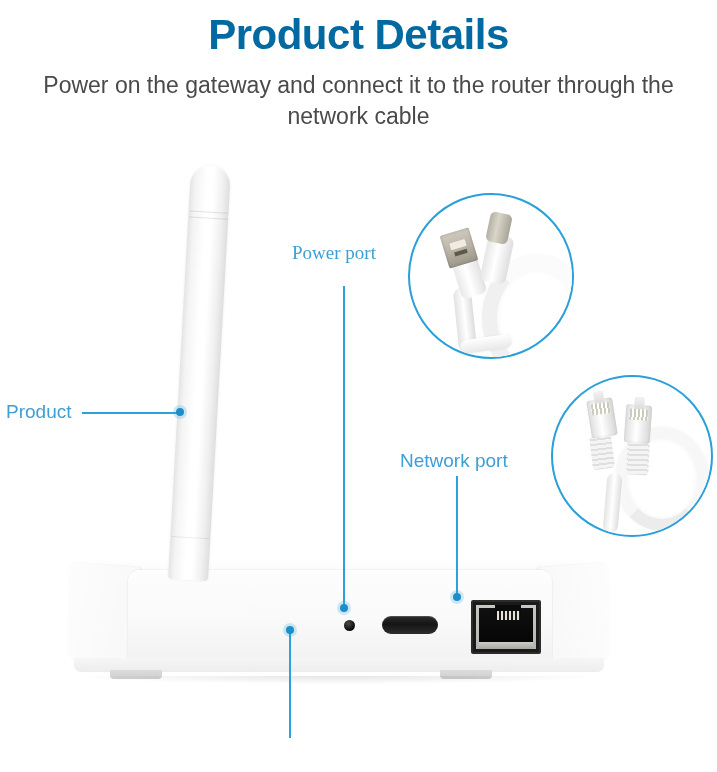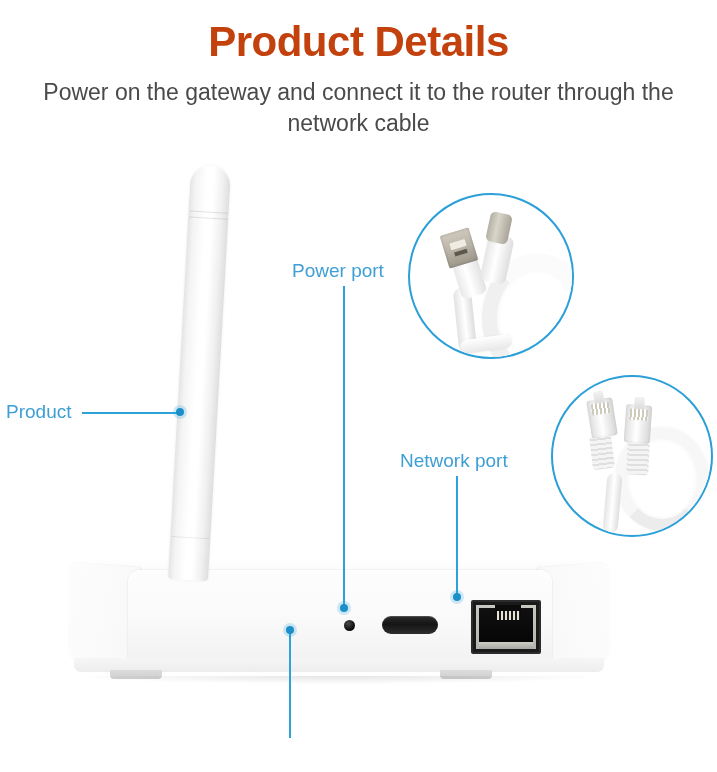--- a/index.html
+++ b/index.html
@@ -19,25 +19,25 @@
   
   #header {
     position: absolute;
     left: 0;
     top: 0;
     width: 717px;
     text-align: center;
   }
   #page-title {
     margin: 0;
-    padding-top: 18px;
+    padding-top: 11px;
     font-size: 42px;
     font-weight: bold;
     letter-spacing: -0.5px;
-    color: #c2410c;
+    color: #0369a1;
     line-height: 48px;
   }
   #page-subtitle {
     margin: 0;
     padding-top: 11px;
     font-size: 23px;
     font-weight: normal;
     color: #4a4a4a;
     line-height: 31px;
   }
@@ -385,21 +385,21 @@
 
   
   .anno-label {
     position: absolute;
     font-size: 19px;
     line-height: 22px;
     color: #3e9fd4;
     white-space: nowrap;
   }
   #label-antenna      { left: 6px;   top: 261px; }
-  #label-power-port   { left: 292px; top: 120px; }
+  #label-power-port   { left: 292px; top: 102px; font-family: Liberation Serif, serif; }
   #label-network-port { left: 400px; top: 310px; }
   #label-reset-button { left: 243px; top: 600px; }
 
   .leader-line {
     position: absolute;
     background: #2ba3d9;
   }
   .leader-line.v { width: 2px; }
   .leader-line.h { height: 2px; }
 

